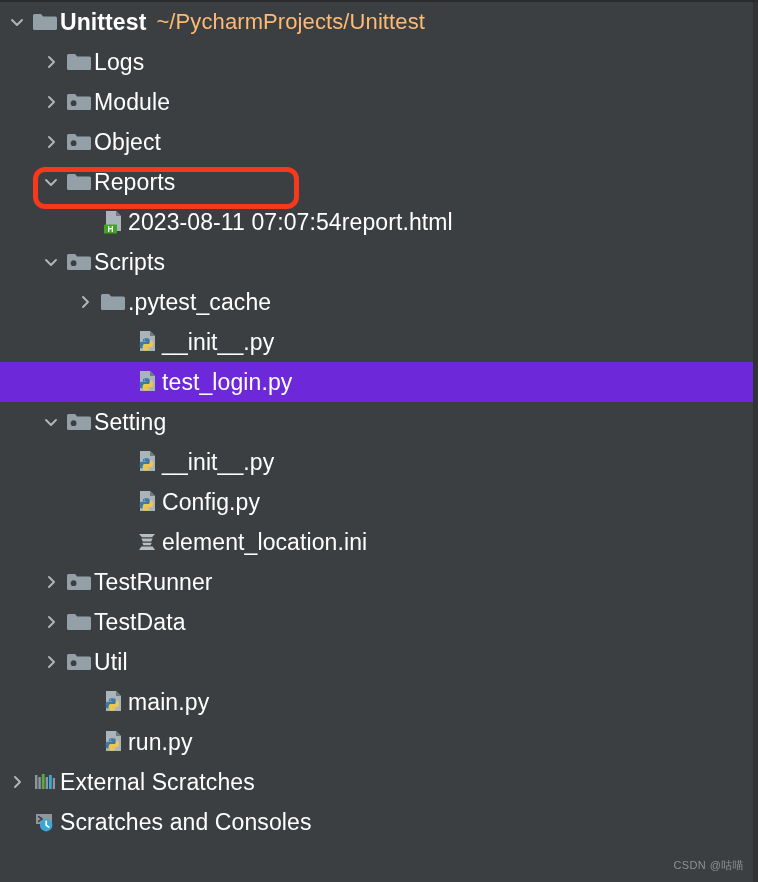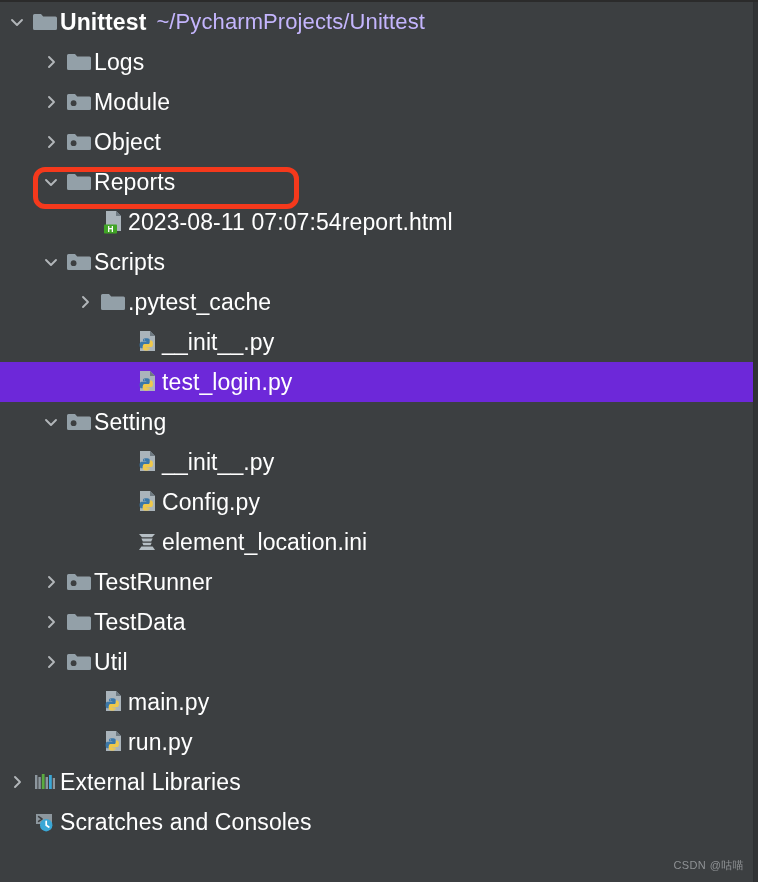--- a/index.html
+++ b/index.html
@@ -59,21 +59,21 @@
     font-size: 23px;
     color: #ffffff;
     line-height: 40px;
     letter-spacing: 0.1px;
   }
   .label.root-name {
     color: #ffffff;
     font-weight: bold;
   }
   .label.path {
-    color: #c4b5fd;
+    color: #fdba74;
     font-weight: normal;
     margin-left: 10px;
     font-size: 22px;
   }
   .label.selected-text { color: #ffffff; }
 
   
   .annotation-box {
     position: absolute;
     left: 33px;
@@ -391,21 +391,21 @@
         <span class="icon">
           <svg width="26" height="22" viewBox="0 0 26 22">
        <rect x="3" y="4" width="2.4" height="14" fill="#8d979e"></rect>
        <rect x="6.4" y="6" width="2.4" height="12" fill="#8d979e"></rect>
        <rect x="9.8" y="3" width="2.8" height="15" fill="#5aab3f"></rect>
        <rect x="13.6" y="6" width="2.4" height="12" fill="#8d979e"></rect>
        <rect x="17" y="4" width="2.8" height="14" fill="#3aa7d6"></rect>
        <rect x="20.8" y="7" width="2.2" height="11" fill="#8d979e"></rect>
      </svg>
         </span>
-        <span class="label">External Libraries</span>
+        <span class="label">External Scratches</span>
       </div>
       <div class="row">
         <div style="flex: 0 0 4px;"></div>
         <span class="arrow blank">
           <svg width="18" height="18" viewBox="0 0 18 18"></svg>
         </span>
         <span class="icon">
           <svg width="26" height="26" viewBox="0 0 26 26">
        <path d="M4 5 H20 V15 H4 Z" fill="#8d979e"></path>
        <path d="M6.6 7.6 L10 10 L6.6 12.4" fill="none" stroke="#3c3f41" stroke-width="1.6" stroke-linecap="round" stroke-linejoin="round"></path>

